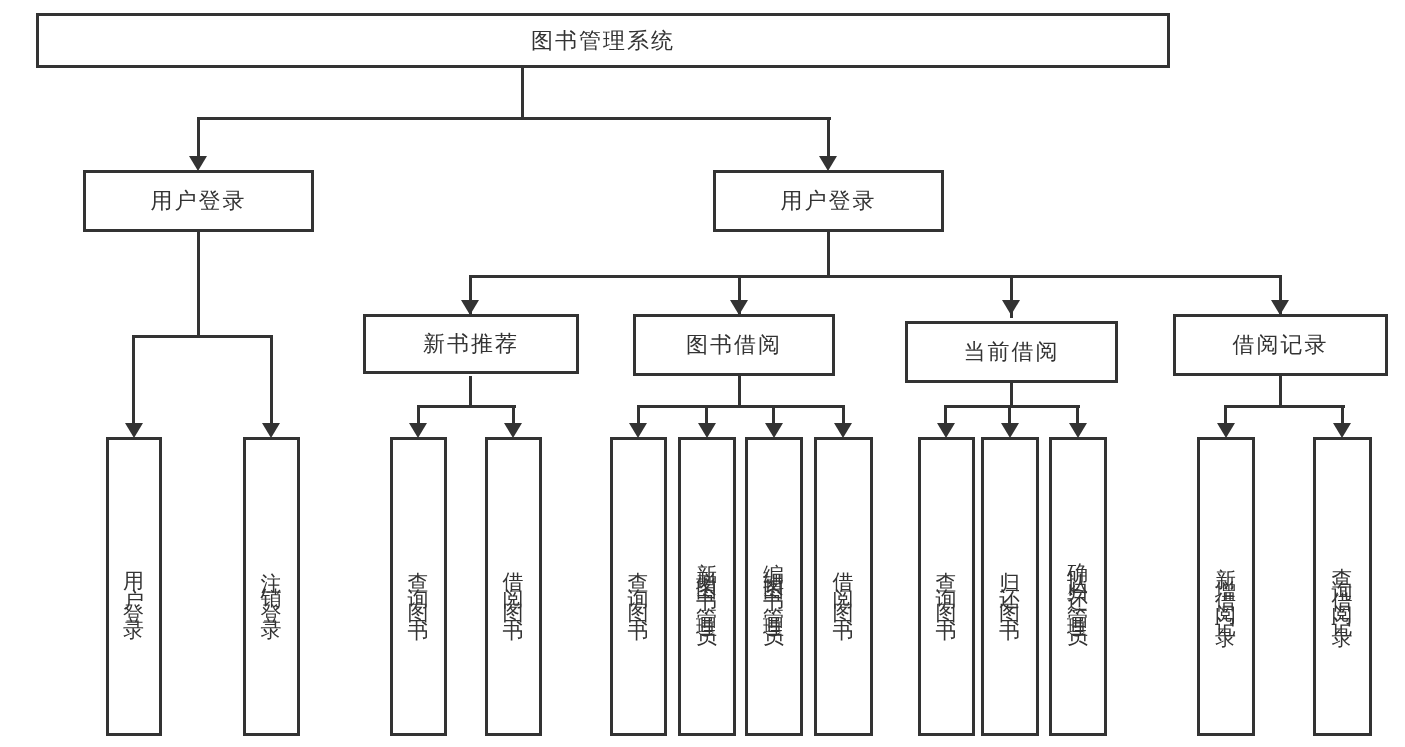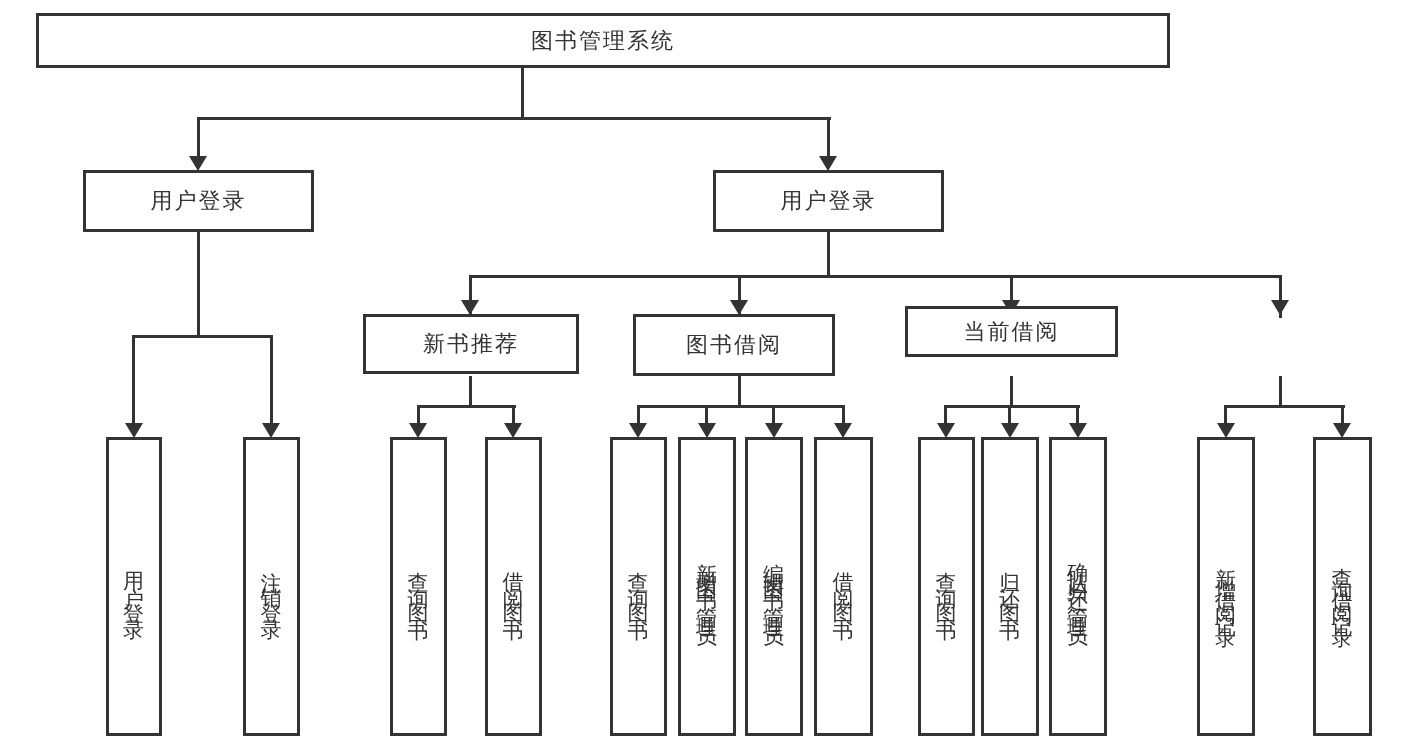--- a/index.html
+++ b/index.html
@@ -63,21 +63,22 @@
   <div class="arrow" style="left:461px;top:300px"></div>
   <div class="vl" style="left:738px;top:275px;height:43px"></div>
   <div class="arrow" style="left:730px;top:300px"></div>
   <div class="vl" style="left:1010px;top:275px;height:43px"></div>
   <div class="arrow" style="left:1002px;top:300px"></div>
   <div class="vl" style="left:1279px;top:275px;height:43px"></div>
   <div class="arrow" style="left:1271px;top:300px"></div>
 
   <div class="hbox" style="left:363px;top:314px;width:216px;height:60px">新书推荐</div>
   <div class="hbox" style="left:633px;top:314px;width:202px;height:62px">图书借阅</div>
-  <div class="hbox" style="left:905px;top:306px;width:213px;height:51px">当前借阅</div>
+  <div class="hbox" style="left:905px;top:321px;width:213px;height:62px">当前借阅</div>
+  <div class="hbox" style="left:1173px;top:314px;width:215px;height:62px">借阅记录</div>
 
   <div class="vl" style="left:469px;top:376px;height:32px"></div>
   <div class="hl" style="left:417px;top:405px;width:99px"></div>
   <div class="vl" style="left:417px;top:405px;height:20px"></div>
   <div class="arrow" style="left:409px;top:423px"></div>
   <div class="vl" style="left:512px;top:405px;height:20px"></div>
   <div class="arrow" style="left:504px;top:423px"></div>
 
   <div class="vl" style="left:738px;top:376px;height:32px"></div>
   <div class="hl" style="left:637px;top:405px;width:208px"></div>

